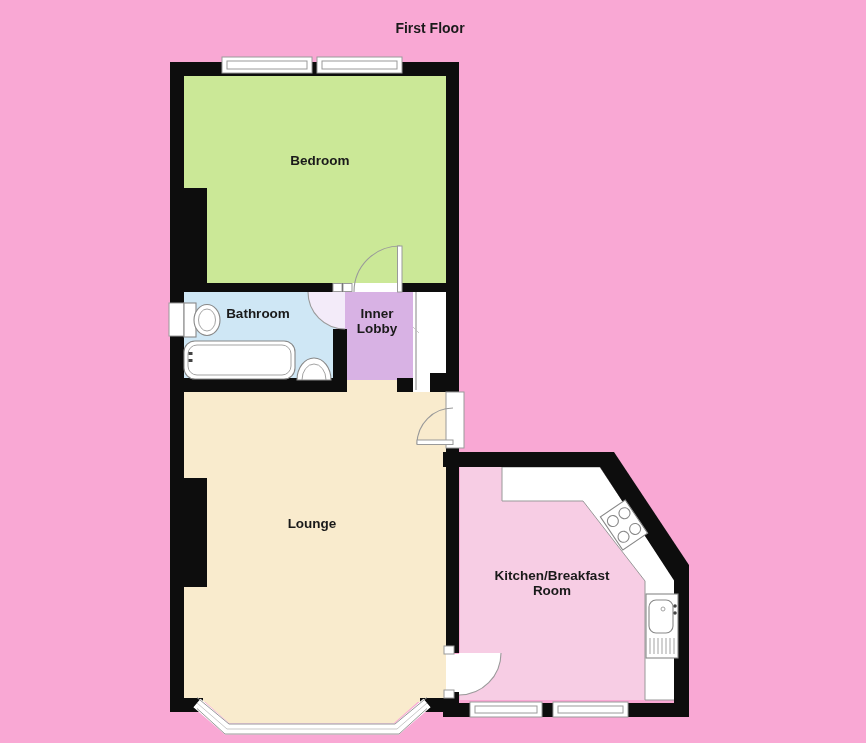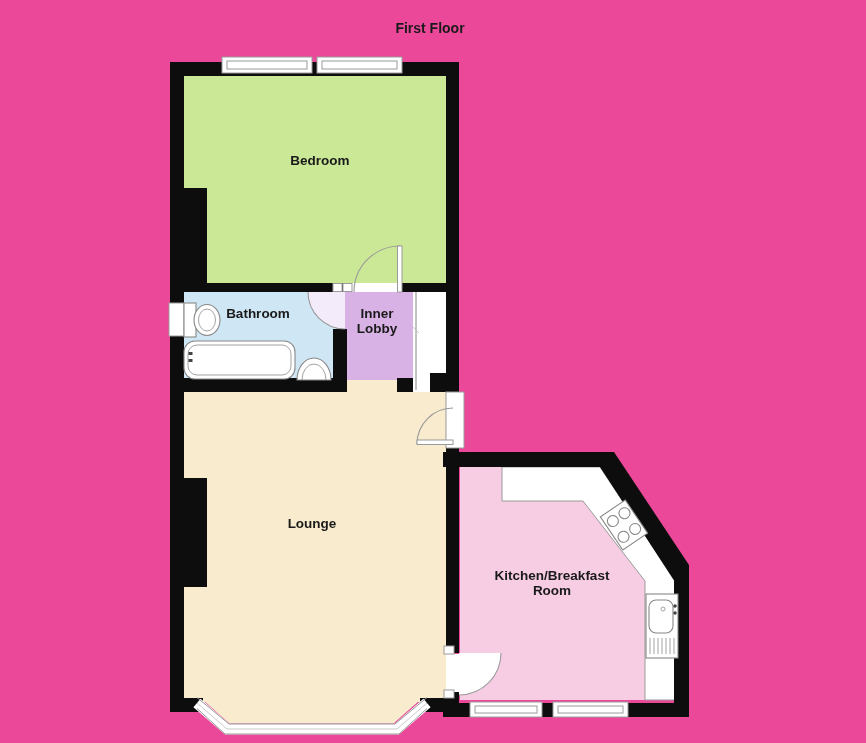--- a/index.html
+++ b/index.html
@@ -1,16 +1,16 @@
 <!DOCTYPE html>
 <html><head>
 <meta charset="utf-8">
 <style>
   html,body{margin:0;padding:0;background:#ffffff;}
-  .canvas{position:relative;width:866px;height:743px;background:#ec4899;overflow:hidden;}
+  .canvas{position:relative;width:866px;height:743px;background:#f9a8d4;overflow:hidden;}
   svg{display:block;}
   text{font-family:"Liberation Sans","DejaVu Sans",sans-serif;font-weight:bold;fill:#1a1a1a;}
   .room-label{font-size:13.5px;}
   .title-label{font-size:14px;}
   .wall{stroke:none;}
   .fixture{fill:#ffffff;stroke:#888888;stroke-width:1.1;}
   .fixture-thin{fill:none;stroke:#999999;stroke-width:0.9;}
   .win{fill:#ffffff;stroke:#9a9a9a;stroke-width:1;}
   .arc{fill:none;stroke:#9a9a9a;stroke-width:1.1;}
   .leaf{fill:#ffffff;stroke:#9a9a9a;stroke-width:1;}

